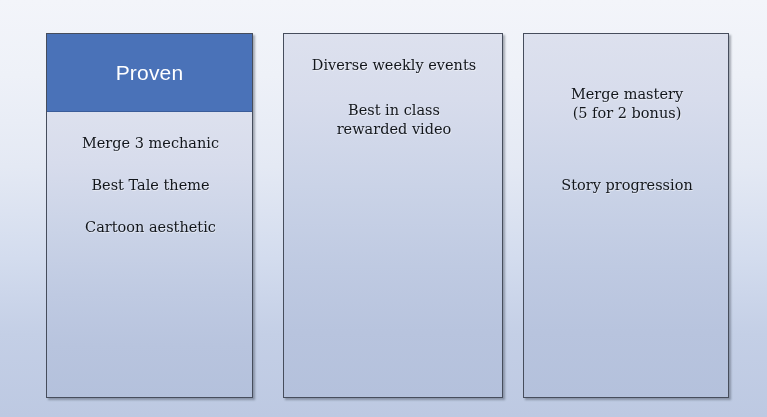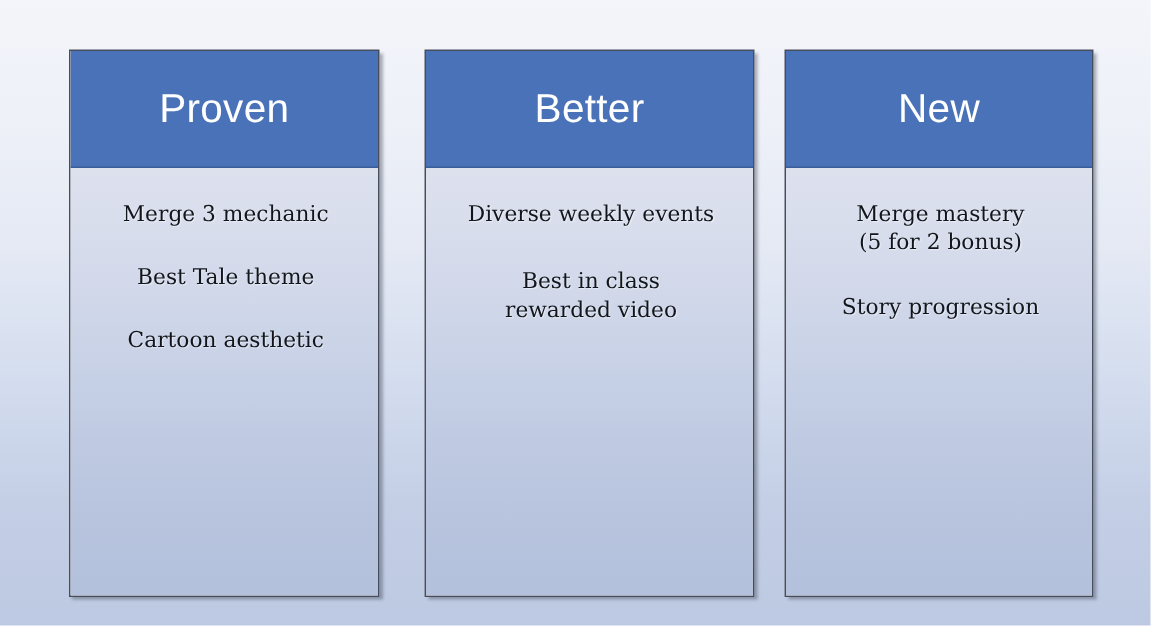--- a/index.html
+++ b/index.html
@@ -59,21 +59,21 @@
     background: #4a72b8;
     border-bottom: 1px solid #3a5c99;
     display: flex;
     align-items: center;
     justify-content: center;
   }
 
   .card-title {
     color: #ffffff;
     font-family: "Liberation Sans", sans-serif;
-    font-size: 27px;
+    font-size: 21px;
     font-weight: 400;
     letter-spacing: 0.2px;
     line-height: 1.1;
     text-align: center;
   }
 
   .card-body {
     flex: 1 1 auto;
     position: relative;
     background: linear-gradient(to bottom,
@@ -101,21 +101,21 @@
     text-align: center;
     line-height: 1.32;
     width: 100%;
     white-space: pre-line;
     text-shadow: 0.7px 0.7px 0.9px rgba(255,255,255,0.55);
   }
 
   
   .card-0 .item { margin-bottom: 23px; }
   .card-1 .item { margin-bottom: 26px; }
-  .card-2 .item { margin-bottom: 24px; }
+  .card-2 .item { margin-bottom: 24px; margin-top: 29px; }
 
   .card-0 .item:last-child,
   .card-1 .item:last-child,
   .card-2 .item:last-child { margin-bottom: 0; }
 </style>
 </head>
 <body>
 
 <div id="slide">
   <div class="cards">
@@ -127,36 +127,30 @@
       <div class="card-body">
         <div class="item-list">
           <div class="item">Merge 3 mechanic</div>
           <div class="item">Best Tale theme</div>
           <div class="item">Cartoon aesthetic</div>
         </div>
       </div>
     </div>
 
     <div class="card card-1">
-      <div class="card-header">
-        <div class="card-title">Better</div>
-      </div>
       <div class="card-body">
         <div class="item-list">
           <div class="item">Diverse weekly events</div>
           <div class="item">Best in class
 rewarded video</div>
         </div>
       </div>
     </div>
 
     <div class="card card-2">
-      <div class="card-header">
-        <div class="card-title">New</div>
-      </div>
       <div class="card-body">
         <div class="item-list">
           <div class="item">Merge mastery
 (5 for 2 bonus)</div>
           <div class="item">Story progression</div>
         </div>
       </div>
     </div>
 
   </div>

